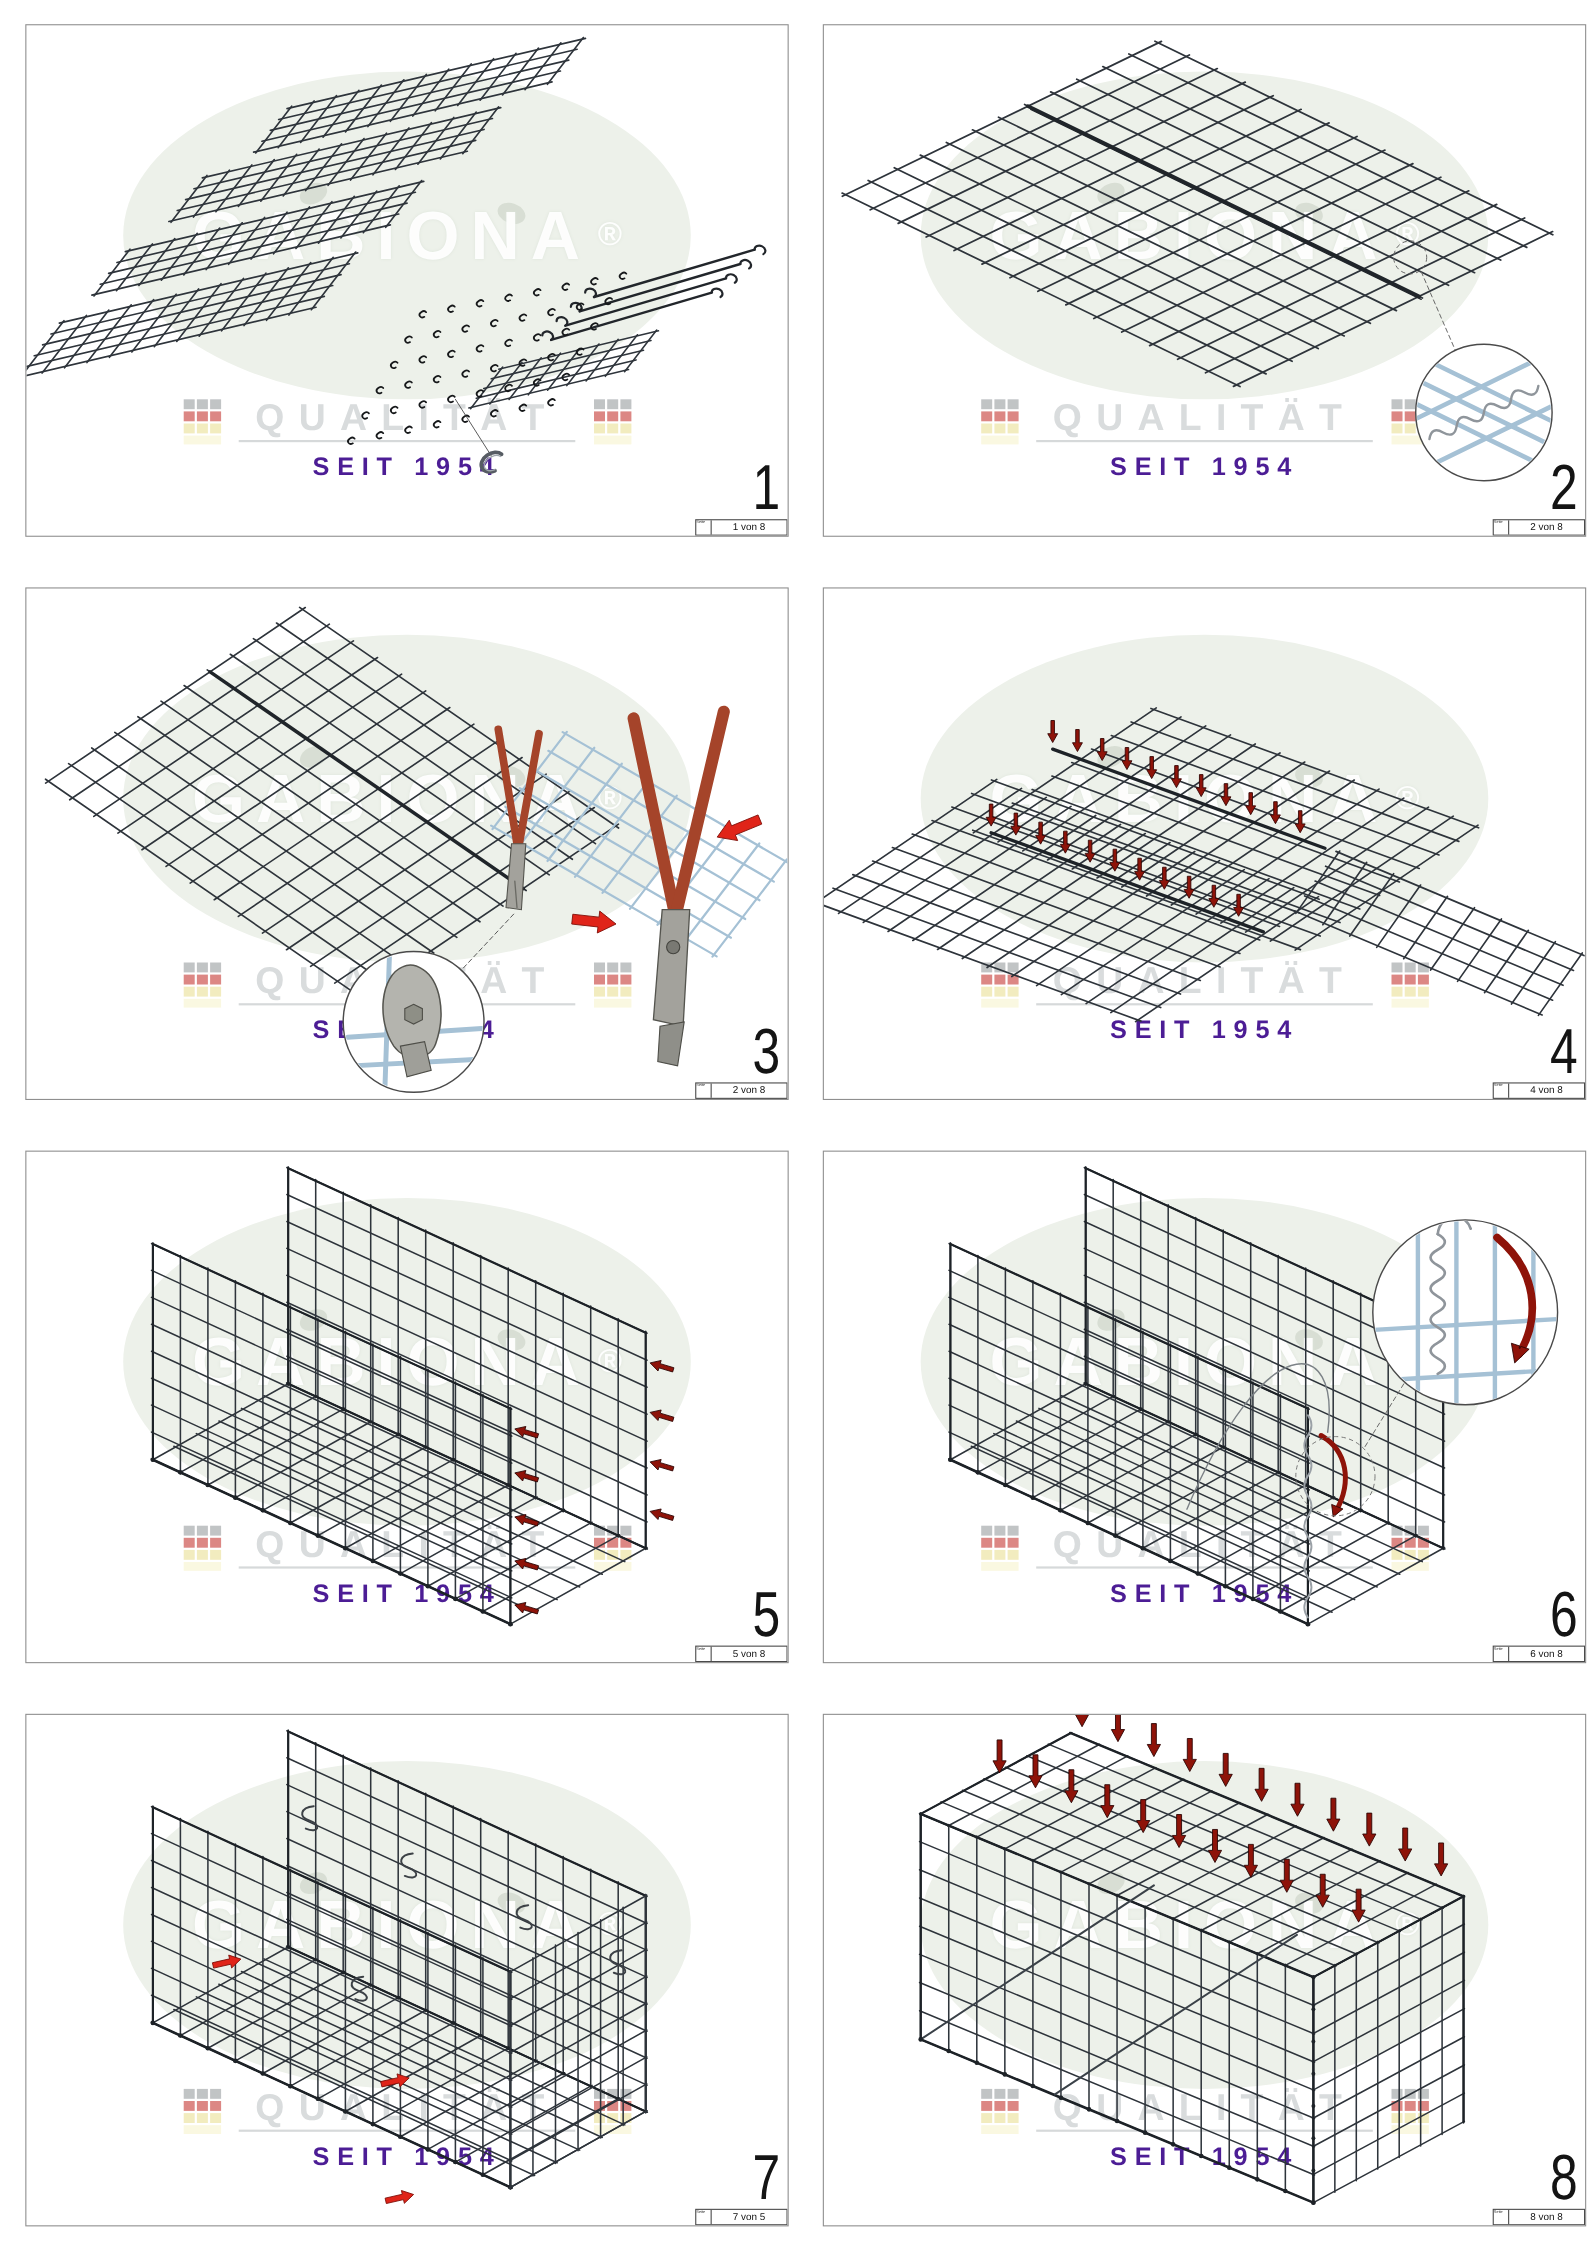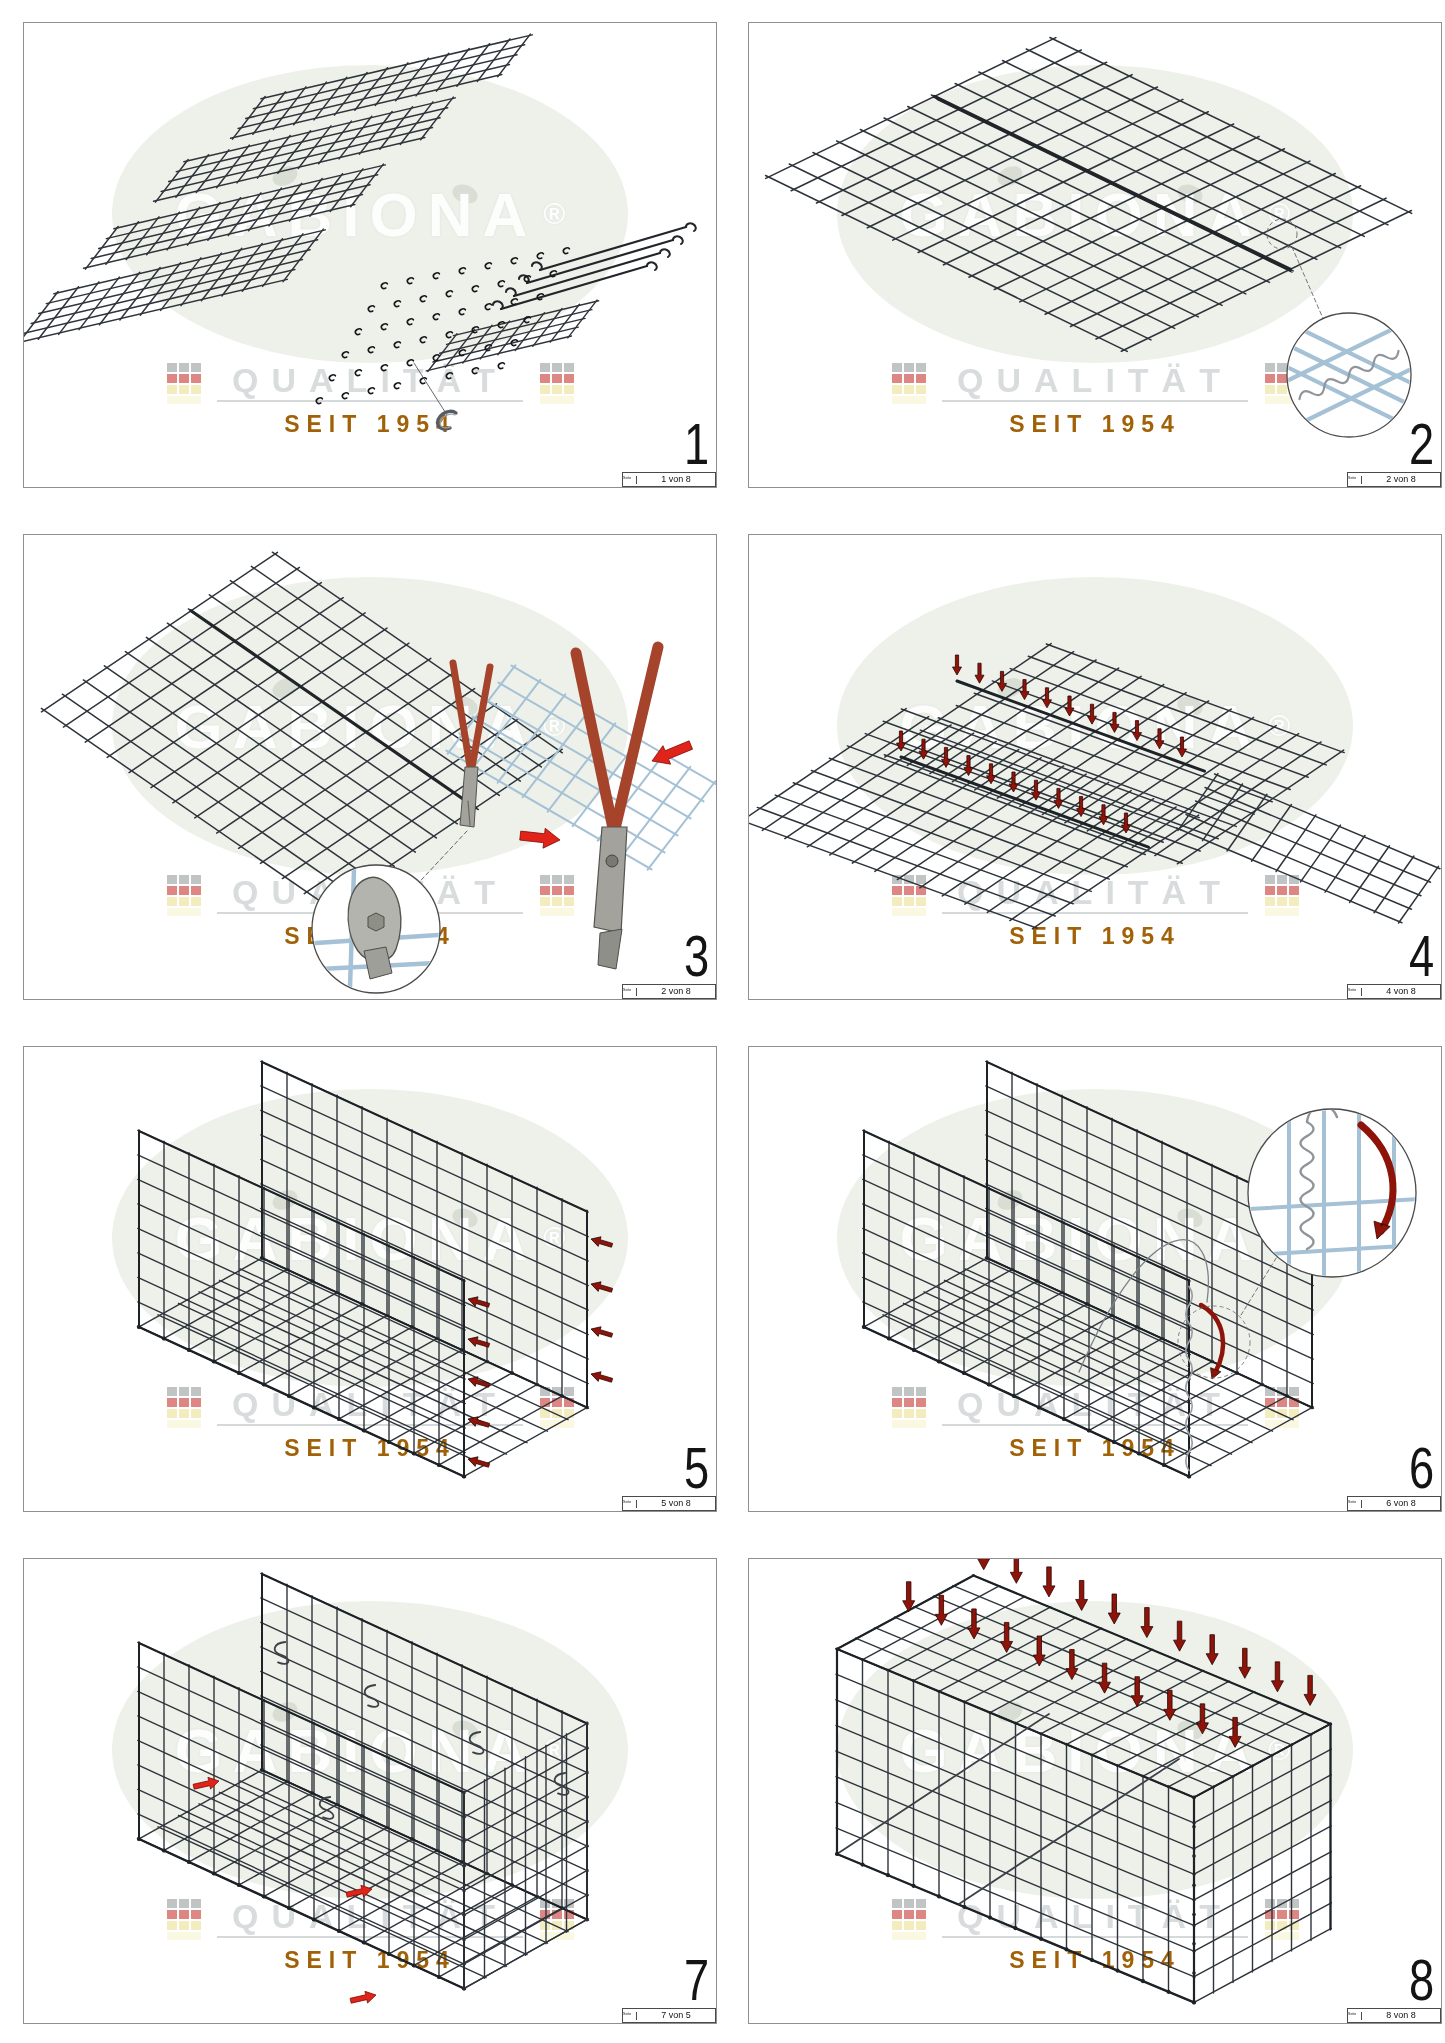--- a/index.html
+++ b/index.html
@@ -14,35 +14,35 @@
             justify-content:center;font-size:62px;font-weight:bold;letter-spacing:10px;
             color:rgba(255,255,255,.92);text-shadow:0 0 3px #dde4da;white-space:nowrap;}
   .wm-reg{font-size:30px;vertical-align:super;margin-left:6px;letter-spacing:0;}
   .wm-leaf{position:absolute;width:26px;height:18px;border-radius:50%;background:#c9d2c5;opacity:.6;}
   .wm-leaf-l{left:160px;top:102px;transform:rotate(-25deg);}
   .wm-leaf-r{right:150px;top:120px;transform:rotate(20deg);}
   .wm-quality{position:absolute;top:338px;left:0;width:100%;text-align:center;font-size:34px;
               font-weight:700;letter-spacing:13px;color:#d9dcdd;white-space:nowrap;}
   .wm-rule{position:absolute;top:377px;left:193px;width:306px;height:2px;background:#d6d9da;}
   .wm-since{position:absolute;top:388px;left:0;width:100%;text-align:center;font-size:23px;
-            font-weight:700;letter-spacing:7px;color:#a16207;white-space:nowrap;}
+            font-weight:700;letter-spacing:7px;color:#4c1d95;white-space:nowrap;}
   .wm-logo{position:absolute;top:340px;width:36px;height:46px;opacity:.85;}
   .wm-logo-left{left:143px;}
   .wm-logo-right{left:516px;}
   .lg-row{display:flex;gap:2px;margin-bottom:2px;}
   .sq{display:block;width:10px;height:9px;}
   .sq.g{background:#b7babc;}
   .sq.r{background:#d6736f;}
   .sq.y{background:#f0e9b4;}
   .lg-strip{width:34px;height:8px;background:#f8f3cd;opacity:.7;}
   .art{position:absolute;left:0;top:0;width:692px;height:464px;}
   .step-number{position:absolute;right:7px;bottom:16px;font-size:58px;line-height:.95;color:#141414;
                font-weight:400;transform:scaleX(.78);transform-origin:100% 100%;}
-  .page-box{position:absolute;right:0;bottom:0;width:94px;height:15px;border:1px solid #4a4a4a;
-            background:#fff;display:flex;box-sizing:border-box;align-items:center;}
+  .page-box{position:absolute;right:0;bottom:0;width:84px;height:15px;border:1px solid #4a4a4a;
+            background:#fff;display:flex;box-sizing:border-box;}
   .pb-mini{width:13px;border-right:1px solid #4a4a4a;overflow:hidden;}
   .pb-mini span{display:block;font-size:8px;color:#222;transform:scale(.45);transform-origin:0 0;
                 line-height:8px;}
   .pb-label{flex:1;text-align:center;font-size:9px;line-height:13px;color:#111;}
 </style>
 </head>
 <body>
 
 <div id="sheet">
     <div class="panel" style="left: 23px; top: 22px;">

